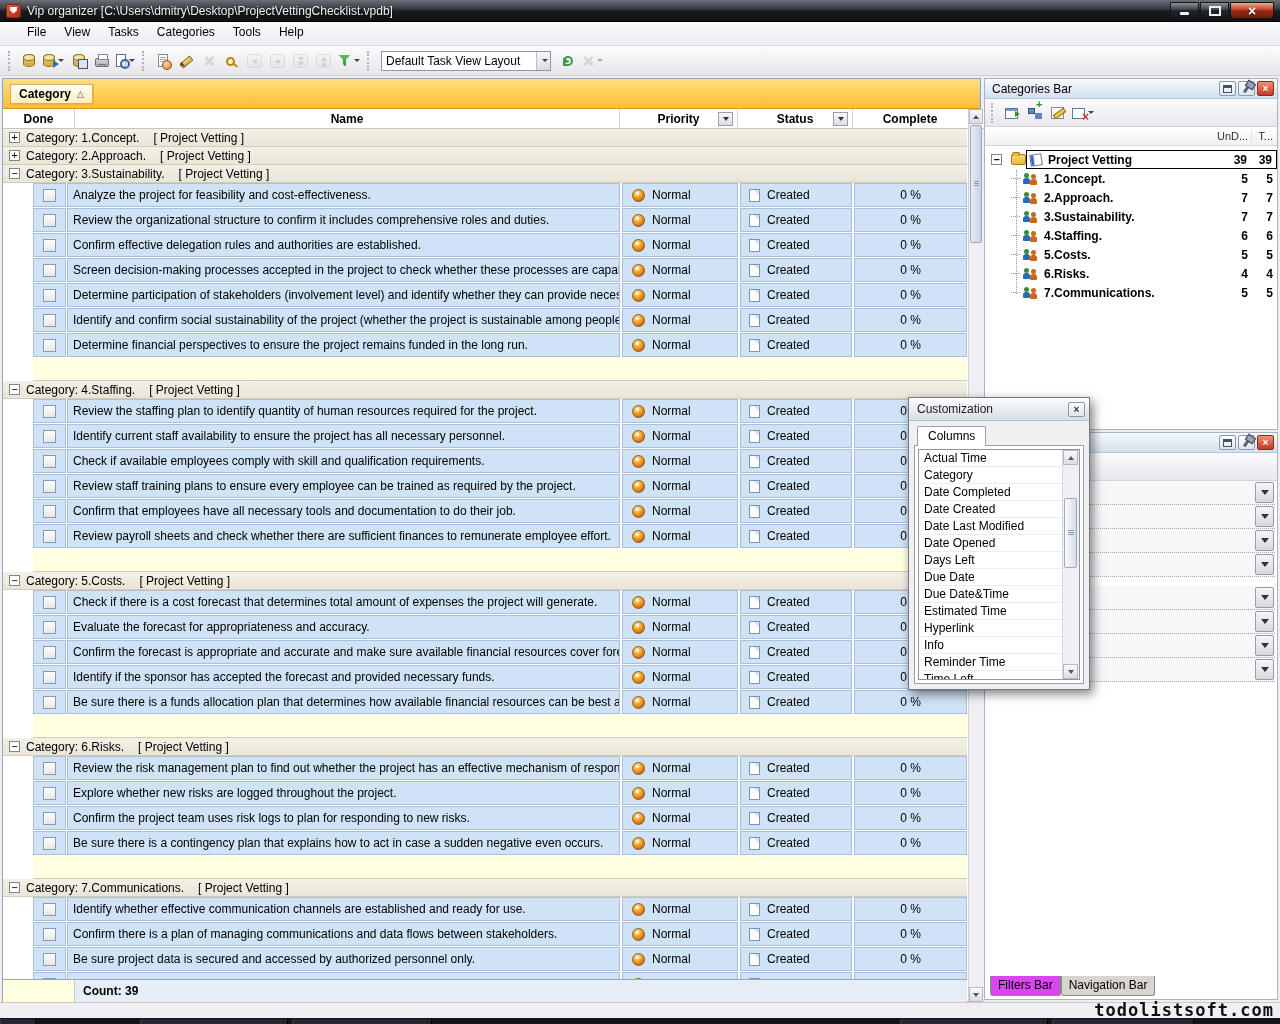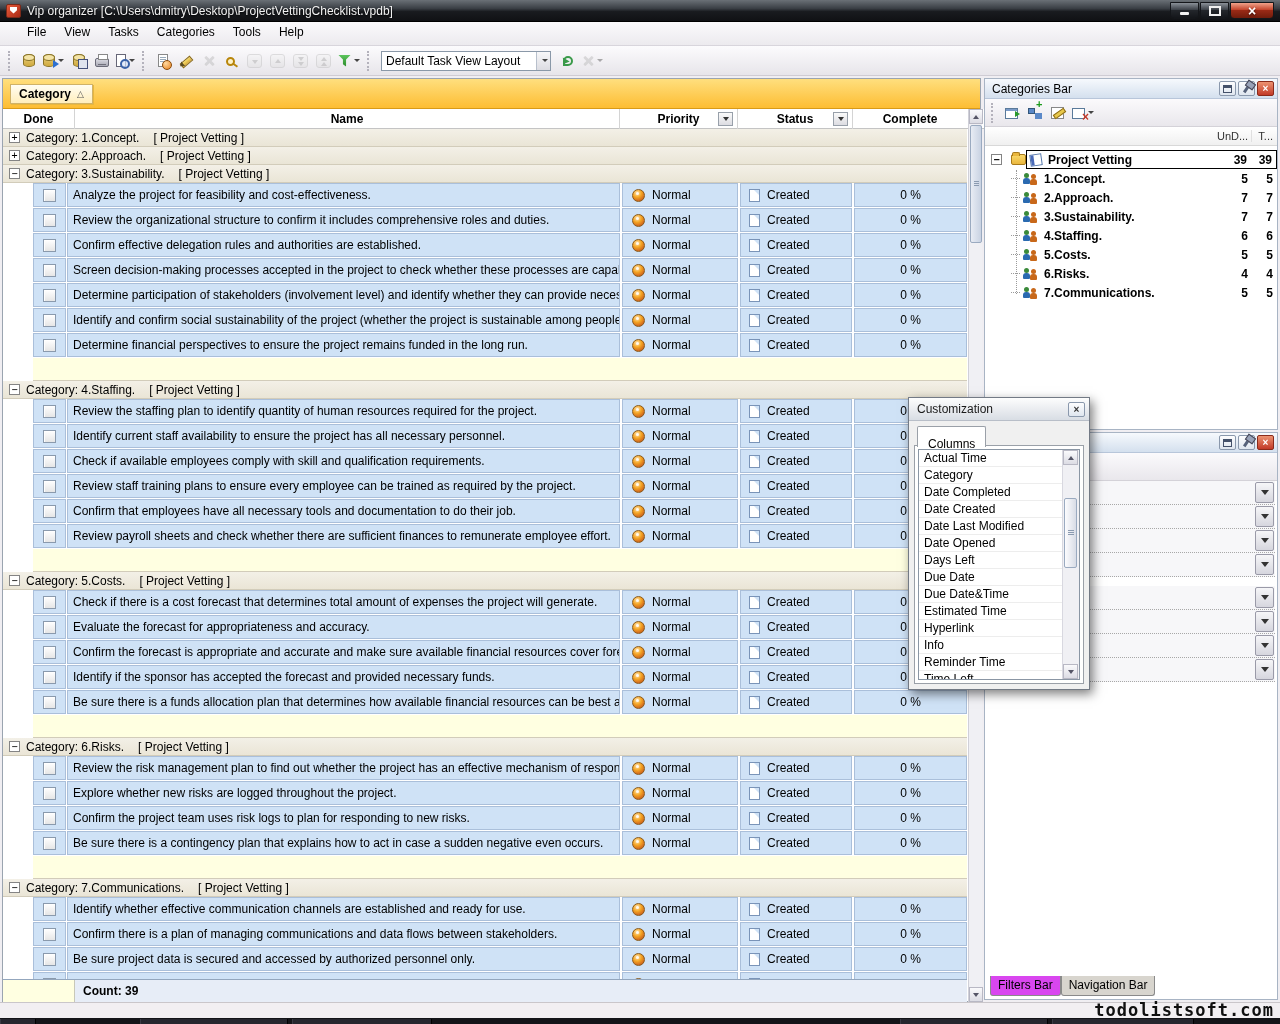--- a/index.html
+++ b/index.html
@@ -204,21 +204,21 @@
 
   
   .dialog{position:absolute;left:908px;top:397px;width:182px;height:293px;background:#f0f0f0;
     border:1px solid #737a85;box-shadow:3px 4px 10px rgba(0,0,0,.5);z-index:50;}
   .dlg-title{height:23px;background:linear-gradient(#fdfdfd,#d8dde4);border-bottom:1px solid #b8bec8;
     display:flex;align-items:center;padding:0 4px 0 8px;font-size:12px;color:#1a1a1a;}
   .dlg-title .t{flex:1;}
   .dlg-close{width:17px;height:15px;border:1px solid #8a98ac;border-radius:2px;background:linear-gradient(#fdfdfe,#dfe6ef);
     display:flex;align-items:center;justify-content:center;font-size:10px;font-weight:bold;color:#333;}
   .dlg-body{position:absolute;left:5px;right:5px;top:28px;bottom:5px;}
-  .dlg-tab{position:absolute;left:3px;top:0;height:20px;padding:10px 10px;background:#fff;
+  .dlg-tab{position:absolute;left:3px;top:0;height:20px;padding:2px 10px;background:#fff;
     border:1px solid #9aa0a8;border-bottom:none;border-radius:2px 2px 0 0;z-index:2;font-size:12px;}
   .dlg-page{position:absolute;left:0;right:0;top:19px;bottom:0;background:#fff;border:1px solid #9aa0a8;padding:3px;}
   .listbox{position:absolute;inset:3px;border:1px solid #8a96a4;background:#fff;overflow:hidden;}
   .lb-items{position:absolute;left:0;top:0;right:17px;bottom:0;overflow:hidden;}
   .lb-item{height:17px;line-height:16px;padding-left:5px;border-bottom:1px solid #ededed;font-size:12px;white-space:nowrap;}
   .lb-scroll{position:absolute;right:0;top:0;bottom:0;width:17px;background:#f0f0f4;border-left:1px solid #d8d8e0;}
   .lb-scroll .sb-btn{width:15px;height:15px;left:0;}
   .lb-thumb{position:absolute;left:1px;top:48px;width:13px;height:70px;background:linear-gradient(90deg,#fcfcfe,#d8dce6);
     border:1px solid #9aaac0;border-radius:2px;}
   .lb-thumb::before{content:"";position:absolute;left:3px;top:50%;margin-top:-3px;width:6px;height:1px;background:#8a9ab0;box-shadow:0 2px 0 #8a9ab0,0 4px 0 #8a9ab0;}

